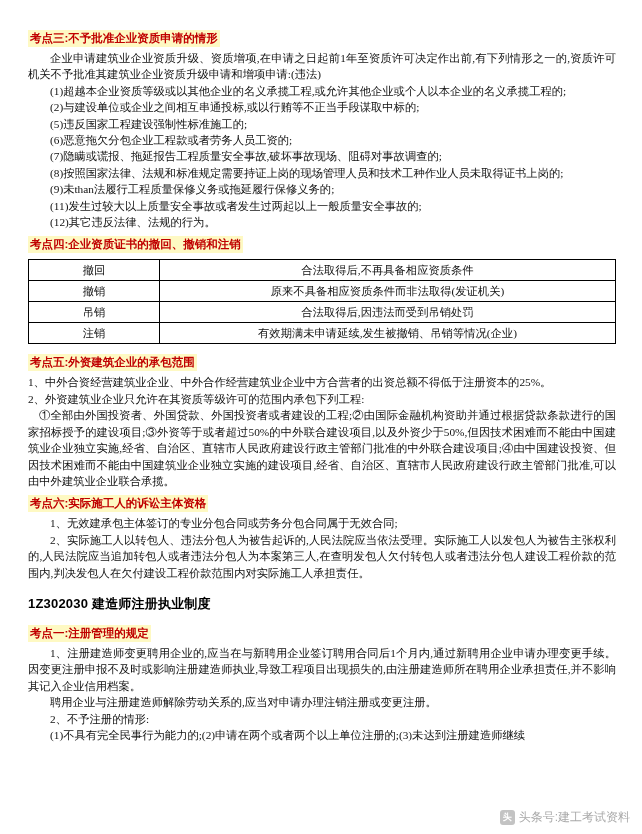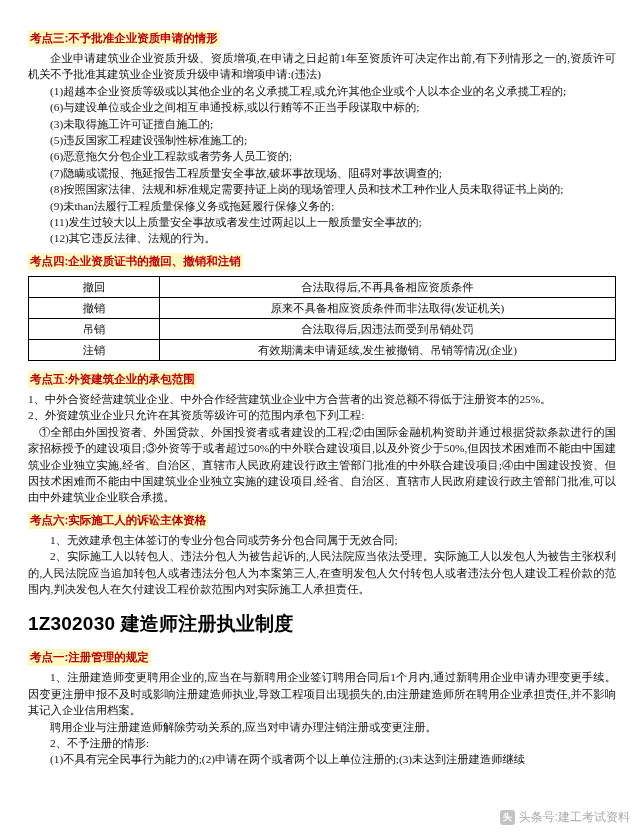--- a/index.html
+++ b/index.html
@@ -71,21 +71,21 @@
     font-size: 11.3px;
     line-height: 16px;
     padding: 2px 4px;
     text-align: center;
     color: #111111;
   }
   table.zztable td.first {
     width: 122px;
   }
   h2.section {
-    font-size: 19px;
+    font-size: 13px;
     font-weight: bold;
     color: #000000;
     margin: 14px 0 6px 0;
     font-family: "Liberation Sans", sans-serif;
     letter-spacing: 0.2px;
   }
   .watermark {
     position: absolute;
     right: 12px;
     bottom: 8px;
@@ -114,22 +114,21 @@
 
 <div class="page">
   <div class="content">
 
     <div class="kaodian-wrap">
       <span class="kaodian">考点三:不予批准企业资质申请的情形</span>
     </div>
 
     <p class="para indent2">企业申请建筑业企业资质升级、资质增项,在申请之日起前1年至资质许可决定作出前,有下列情形之一的,资质许可机关不予批准其建筑业企业资质升级申请和增项申请:(违法)</p>
     <p class="para indent2">(1)超越本企业资质等级或以其他企业的名义承揽工程,或允许其他企业或个人以本企业的名义承揽工程的;</p>
-    <p class="para indent2">(6)与建设单位或企业之间相互串通投标,或以行贿等不正当手段谋取中标的;</p>
-    <p class="para indent2">(3)未取得施工许可证擅自施工的;</p>
+    <p class="para indent2">(2)与建设单位或企业之间相互串通投标,或以行贿等不正当手段谋取中标的;</p>
     <p class="para indent2">(5)违反国家工程建设强制性标准施工的;</p>
     <p class="para indent2">(6)恶意拖欠分包企业工程款或者劳务人员工资的;</p>
     <p class="para indent2">(7)隐瞒或谎报、拖延报告工程质量安全事故,破坏事故现场、阻碍对事故调查的;</p>
     <p class="para indent2">(8)按照国家法律、法规和标准规定需要持证上岗的现场管理人员和技术工种作业人员未取得证书上岗的;</p>
     <p class="para indent2">(9)未than法履行工程质量保修义务或拖延履行保修义务的;</p>
     <p class="para indent2">(11)发生过较大以上质量安全事故或者发生过两起以上一般质量安全事故的;</p>
     <p class="para indent2">(12)其它违反法律、法规的行为。</p>
 
     <div class="kaodian-wrap">
       <span class="kaodian">考点四:企业资质证书的撤回、撤销和注销</span>

